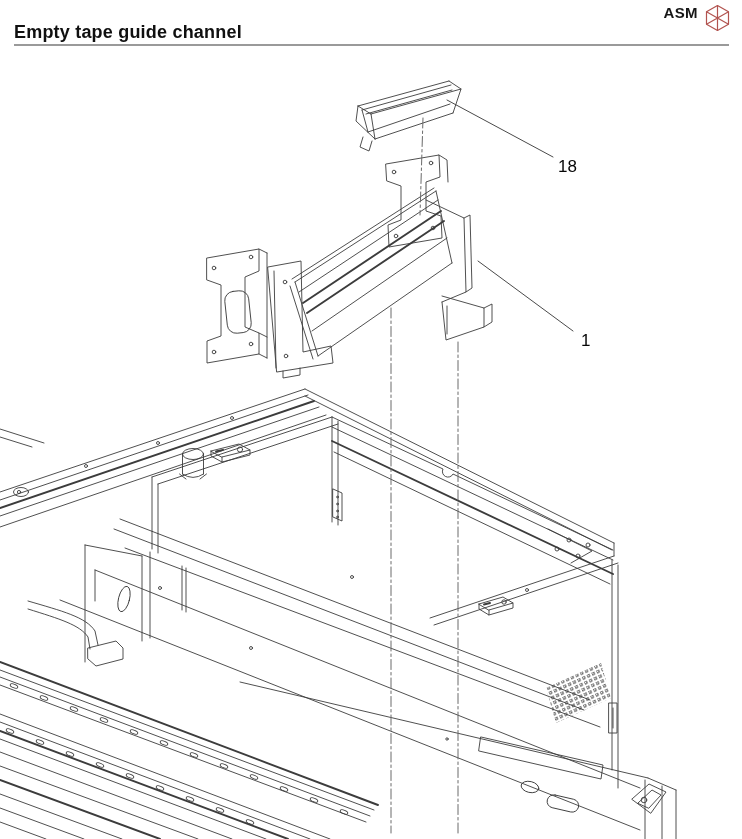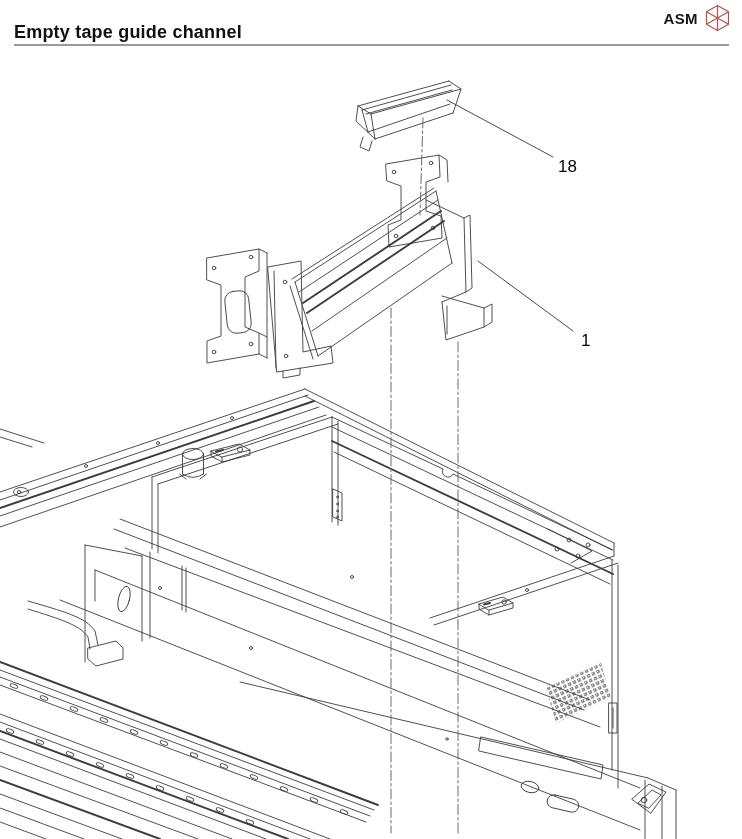--- a/index.html
+++ b/index.html
@@ -6,21 +6,21 @@
   .page{
     position:relative;width:742px;height:839px;background:#ffffff;
     font-family:"Liberation Sans",sans-serif;overflow:hidden;
   }
   .header{position:absolute;left:0;top:0;width:742px;height:48px;z-index:2;}
   .title{
     position:absolute;left:14px;top:22px;font-size:18px;font-weight:bold;
     color:#101010;letter-spacing:.2px;
   }
   .rule{position:absolute;left:14px;right:13px;top:44px;height:0;border-top:2px solid #9a9a9a;}
-  .brand{position:absolute;right:11px;top:4px;display:flex;align-items:center;gap:6px;}
+  .brand{position:absolute;right:11px;top:4px;display:flex;gap:6px;}
   .brand-text{font-size:15px;font-weight:bold;color:#161616;letter-spacing:.4px;}
   .diagram-svg{position:absolute;left:0;top:0;z-index:1;}
   .diagram-svg path,.diagram-svg line,.diagram-svg ellipse,.diagram-svg circle,.diagram-svg rect{
     fill:none;stroke:#3c3c3c;stroke-width:.9;stroke-linejoin:round;stroke-linecap:round;
   }
   .diagram-svg .thick{stroke-width:1.9;}
   .diagram-svg .centerline{stroke:#6a6a6a;stroke-width:1;stroke-dasharray:10 3 2.5 3;}
   .diagram-svg .leader{stroke:#4a4a4a;stroke-width:1;}
   .diagram-svg text{font-family:"Liberation Sans",sans-serif;font-size:17px;fill:#060606;stroke:none;}
   .diagram-svg .ventfill{fill:url(#vent);stroke:none;}

